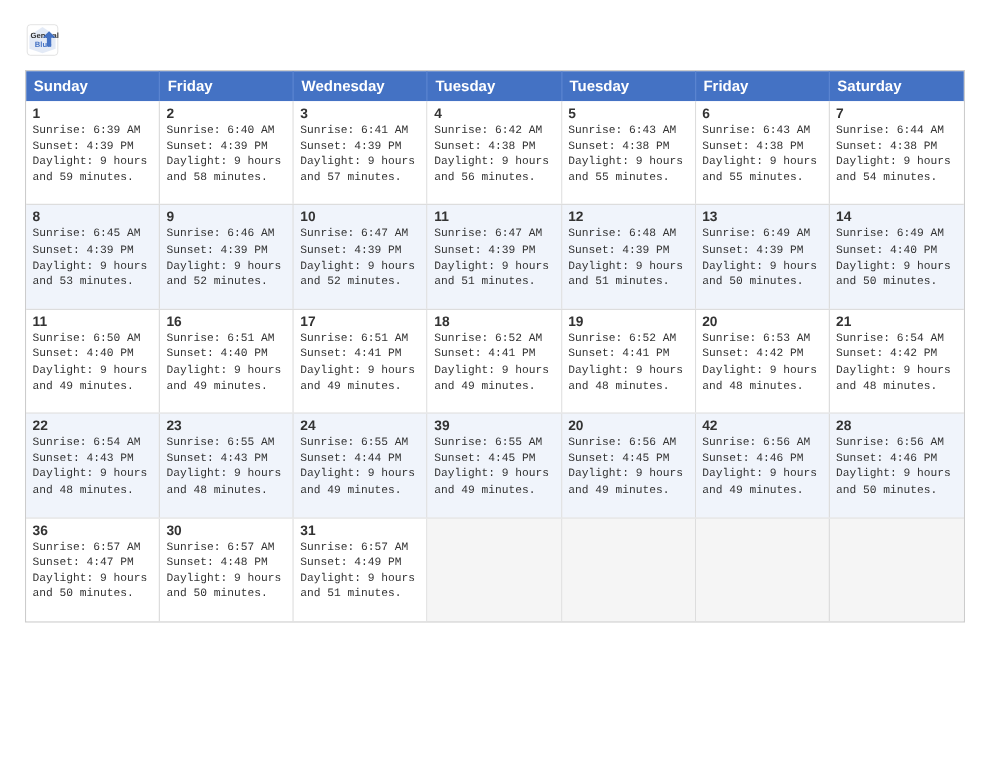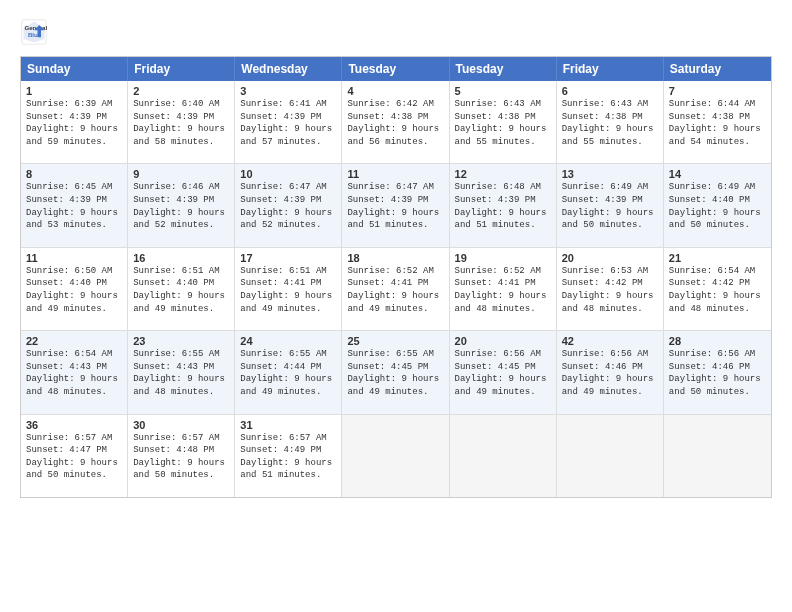--- a/index.html
+++ b/index.html
@@ -337,21 +337,21 @@
       </div>
           <div class="cal-cell alt-row">
         <span class="day-num">24</span>
         <div class="day-info">
           Sunrise: 6:55 AM<br>
           Sunset: 4:44 PM<br>
           Daylight: 9 hours and 49 minutes.
         </div>
       </div>
           <div class="cal-cell alt-row">
-        <span class="day-num">25</span>
+        <span class="day-num">39</span>
         <div class="day-info">
           Sunrise: 6:55 AM<br>
           Sunset: 4:45 PM<br>
           Daylight: 9 hours and 49 minutes.
         </div>
       </div>
           <div class="cal-cell alt-row">
         <span class="day-num">20</span>
         <div class="day-info">
           Sunrise: 6:56 AM<br>

